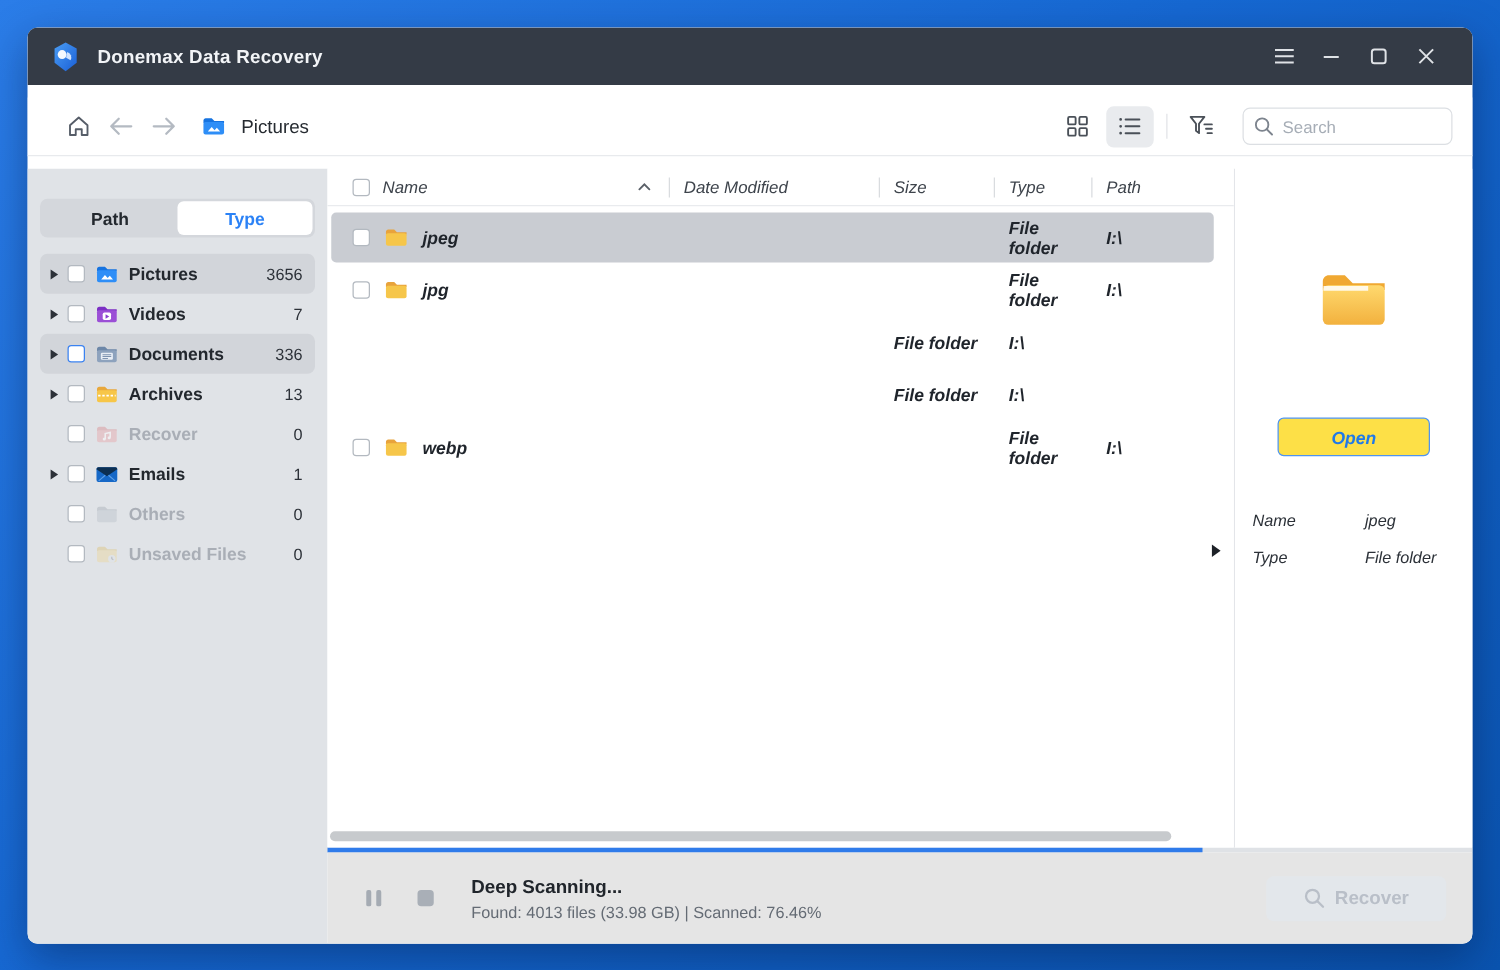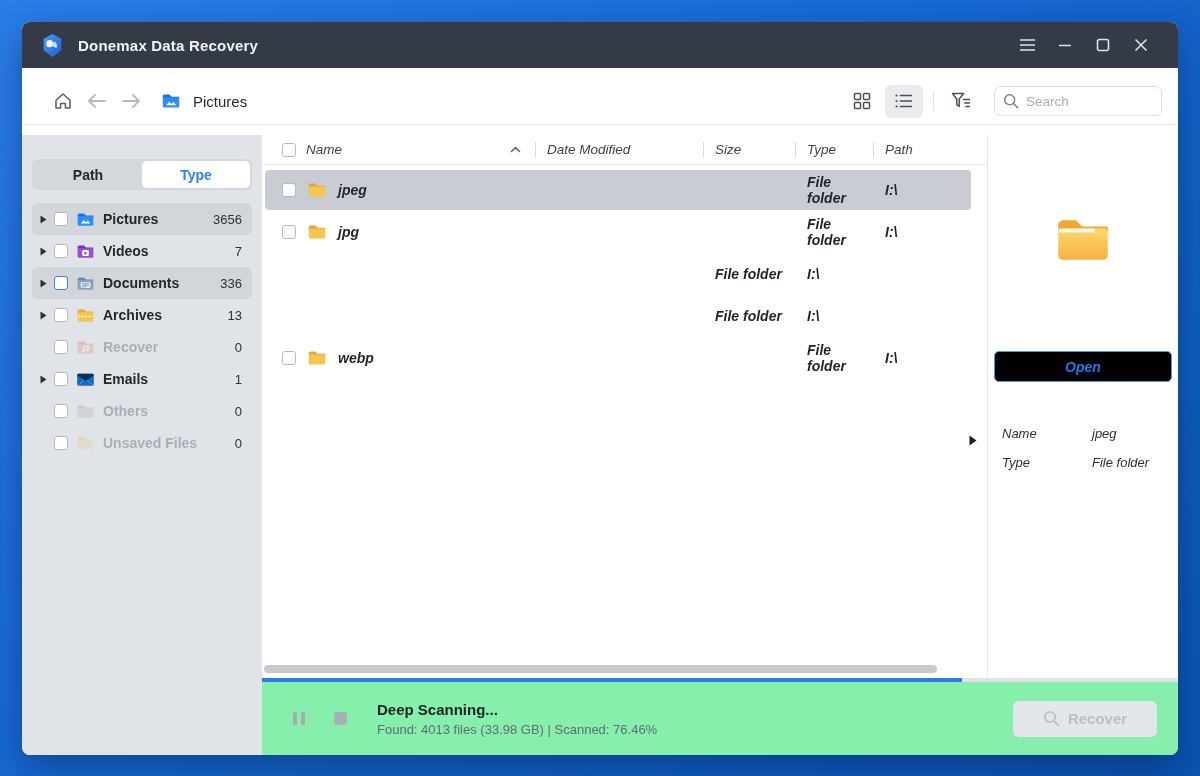--- a/index.html
+++ b/index.html
@@ -74,29 +74,29 @@
   .frow.selected::before { content:""; position:absolute; top:1px; bottom:1px; left:3px; right:16px; background:#c9ccd2; border-radius:4px; }
   .fcell { position:relative; font-size:14px; font-weight:bold; color:#1f242b; padding-left:12px; }
   .fcell-name { padding-left:20px; display:flex; align-items:center; }
   .fcell-name .cb { margin:0 10px 0 0; }
   .fcell-name svg { margin-right:10px; flex:0 0 auto; }
   .hscrollbar { position:absolute; left:2px; bottom:5px; height:8px; width:673px; background:#c7cacd; border-radius:4px; }
   .collapse-handle { position:absolute; right:6px; top:297px; width:12px; height:16px; display:flex; align-items:center; }
   .v-divider { width:1px; background:#e3e5e9; flex:0 0 auto; }
   
   .preview { width:190px; flex:0 0 auto; background:#fff; display:flex; flex-direction:column; align-items:center; padding-top:73px; }
-  .open-btn { margin-top:85px; width:178px; height:31px; border:1px solid #4f94f0; border-radius:5px; background:#000000; color:#2079e8; font-size:14px; font-weight:bold; display:flex; align-items:center; justify-content:center; cursor:default; }
+  .open-btn { margin-top:68px; width:122px; height:31px; border:1px solid #4f94f0; border-radius:5px; background:#fde047; color:#2079e8; font-size:14px; font-weight:bold; display:flex; align-items:center; justify-content:center; cursor:default; }
   .fields { margin-top:44px; width:100%; padding:0 14px; }
   .field-row { display:flex; margin-bottom:14px; }
   .field-label { width:90px; font-size:13px; color:#2c3138; }
   .field-value { font-size:13px; color:#2c3138; }
   
   .progress-track { height:4px; background:#dfe2e6; flex:0 0 auto; }
   .progress-fill { height:100%; background:#2f7bea; }
-  .statusbar { height:73px; background:#86efac; display:flex; align-items:center; padding:0 21px 0 27px; flex:0 0 auto; }
+  .statusbar { height:73px; background:#e5e5e5; display:flex; align-items:center; padding:0 21px 0 27px; flex:0 0 auto; }
   .ctrl-btn { display:flex; align-items:center; justify-content:center; width:20px; height:20px; }
   .pause-icon { display:flex; gap:4px; }
   .pause-icon span { width:4px; height:13px; background:#a5abb3; border-radius:1.5px; }
   .stop-icon { width:13px; height:13px; background:#a9afb7; border-radius:3px; }
   .ctrl-gap { width:21px; }
   .status-text { margin-left:27px; }
   .status-title { font-size:15px; font-weight:bold; color:#20252b; }
   .status-detail { font-size:13px; color:#646b74; margin-top:4px; }
   .recover-btn { margin-left:auto; width:144px; height:36px; border-radius:6px; background:#e3e7eb; color:#b9bfc8; font-size:15px; font-weight:bold; display:flex; align-items:center; justify-content:center; gap:8px; cursor:default; }
 </style>

